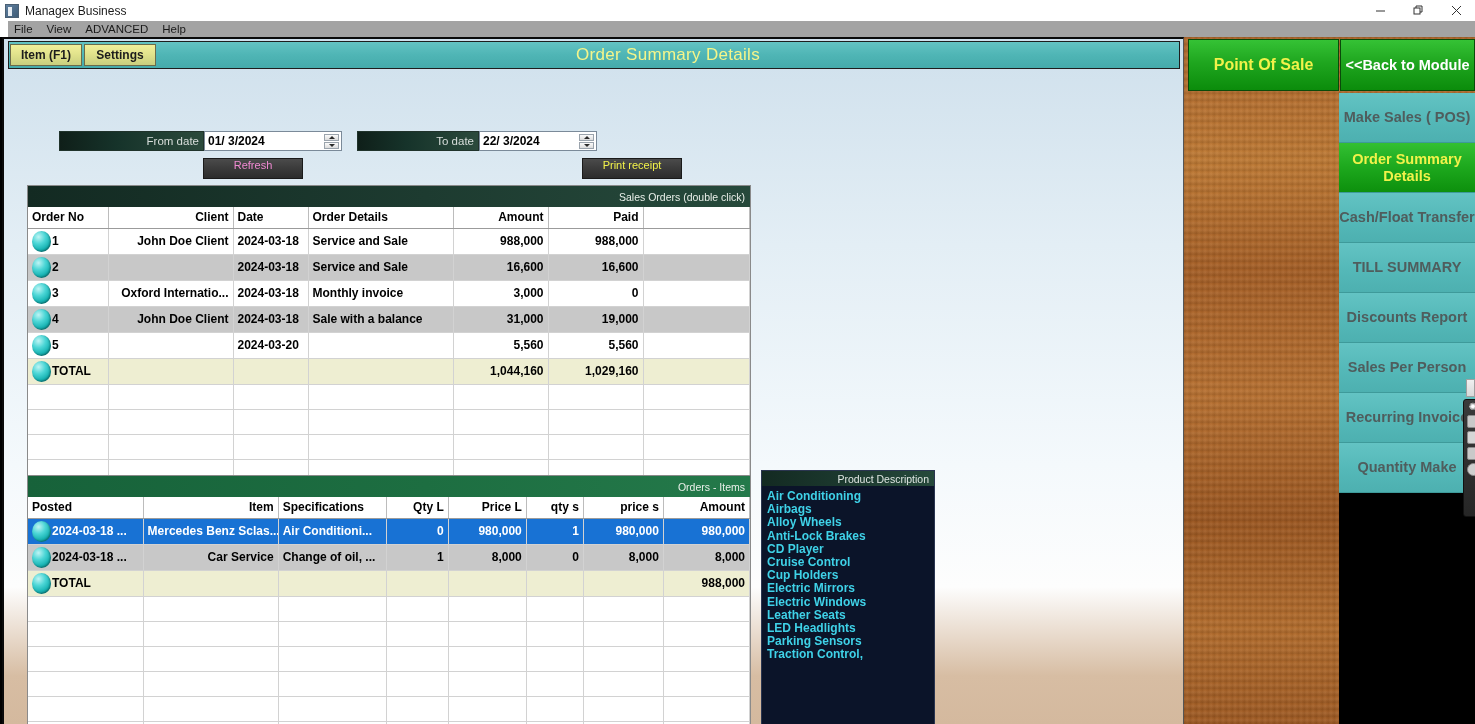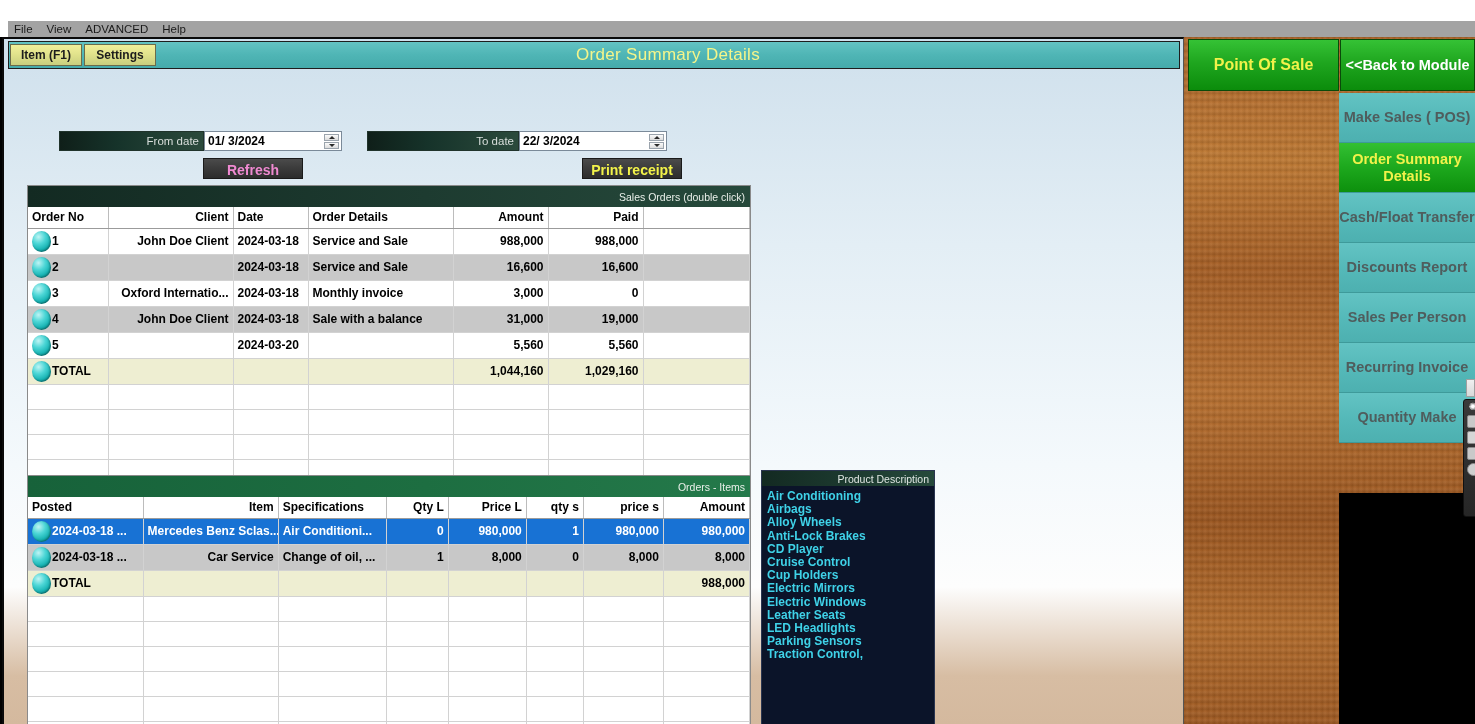--- a/index.html
+++ b/index.html
@@ -94,22 +94,22 @@
     border: 1px solid #9aa3ac;
     display: flex; align-items: center; justify-content: center;
   }
   .spin-up::after { content:""; border-left:3px solid transparent; border-right:3px solid transparent; border-bottom:3px solid #2a2a2a; }
   .spin-dn::after { content:""; border-left:3px solid transparent; border-right:3px solid transparent; border-top:3px solid #2a2a2a; }
 
   .actionbtn {
     position: absolute; height: 21px; width: 100px;
     background: linear-gradient(to bottom, #4b4b4b 0%, #3b3b3b 48%, #2c2c2c 100%);
     border: 1px solid #1a1a1a;
-    display: flex; align-items: flex-end; justify-content: center;
-    font-size: 14px; font-weight: bold;
+    display: flex; align-items: flex-start; justify-content: center;
+    font-size: 11px; font-weight: normal;
   }
 
   
   .gridwrap { position: absolute; border: 1px solid #8a8a8a; background:#fff; }
   .gridcaption {
     height: 21px; display: flex; align-items: center; justify-content: flex-end;
     padding-right: 5px; font-size: 10.5px; color: #e9efe9;
   }
   .cap-dark { background: linear-gradient(to right, #132a22 0%, #1d3b30 55%, #26493b 100%); }
   .cap-green { background: linear-gradient(to right, #17623a 0%, #1d6e41 55%, #24794a 100%); }
@@ -200,20 +200,43 @@
   .scrollcap {
     position:absolute; left:1466px; top:342px; width:9px; height:18px;
     background:linear-gradient(to bottom,#f0f0f0,#d9d9d9); border:1px solid #a0a0a0;
   }
 </style>
 </head>
 <body>
 
 <div id="app">
 
+  <div class="titlebar">
+    <div class="app-icon"></div>
+    <div class="app-title">Managex Business</div>
+    <div class="winbtns">
+      <div class="winbtn">
+        <svg width="11" height="11" viewBox="0 0 11 11">
+            <line x1="1" y1="6" x2="10" y2="6" stroke="#333" stroke-width="1"></line>
+          </svg>
+      </div>
+      <div class="winbtn">
+        <svg width="11" height="11" viewBox="0 0 11 11">
+          <rect x="1" y="3" width="6" height="6" fill="none" stroke="#333" stroke-width="1"></rect>
+          <polyline points="3,3 3,1 9,1 9,7 7,7" fill="none" stroke="#333" stroke-width="1"></polyline>
+        </svg>
+      </div>
+      <div class="winbtn">
+        <svg width="11" height="11" viewBox="0 0 11 11">
+          <line x1="1" y1="1" x2="10" y2="10" stroke="#333" stroke-width="1"></line>
+          <line x1="10" y1="1" x2="1" y2="10" stroke="#333" stroke-width="1"></line>
+        </svg>
+      </div>
+    </div>
+  </div>
 
   <div class="menubar">
     <span class="mi">File</span>
     <span class="mi">View</span>
     <span class="mi">ADVANCED</span>
     <span class="mi">Help</span>
   </div>
 
   <div class="appframe">
 
@@ -231,21 +254,21 @@
           <div class="datelabel" style="width:145px;">From date</div>
           <div class="datebox" style="width:138px;">
             <span class="val">01/  3/2024</span>
             <span class="spinner">
               <span class="spin-up"></span>
               <span class="spin-dn"></span>
             </span>
           </div>
         </div>
 
-        <div class="dategroup" style="left:363px; top:62px; width:300px;">
+        <div class="dategroup" style="left:353px; top:62px; width:240px;">
           <div class="datelabel" style="width:152px;">To date</div>
           <div class="datebox" style="width:148px;">
             <span class="val">22/  3/2024</span>
             <span class="spinner">
               <span class="spin-up"></span>
               <span class="spin-dn"></span>
             </span>
           </div>
         </div>
 
@@ -578,20 +601,23 @@
         <div class="menuitem">
             <span>Make Sales ( POS)</span>
           </div>
         <div class="menuitem active">
             <span>Order Summary Details</span>
           </div>
         <div class="menuitem">
             <span>Cash/Float Transfer</span>
           </div>
         <div class="menuitem">
+            <span>TILL SUMMARY</span>
+          </div>
+        <div class="menuitem">
             <span>Discounts Report</span>
           </div>
         <div class="menuitem">
             <span>Sales Per Person</span>
           </div>
         <div class="menuitem">
             <span>Recurring Invoice</span>
           </div>
         <div class="menuitem">
             <span>Quantity Make</span>

